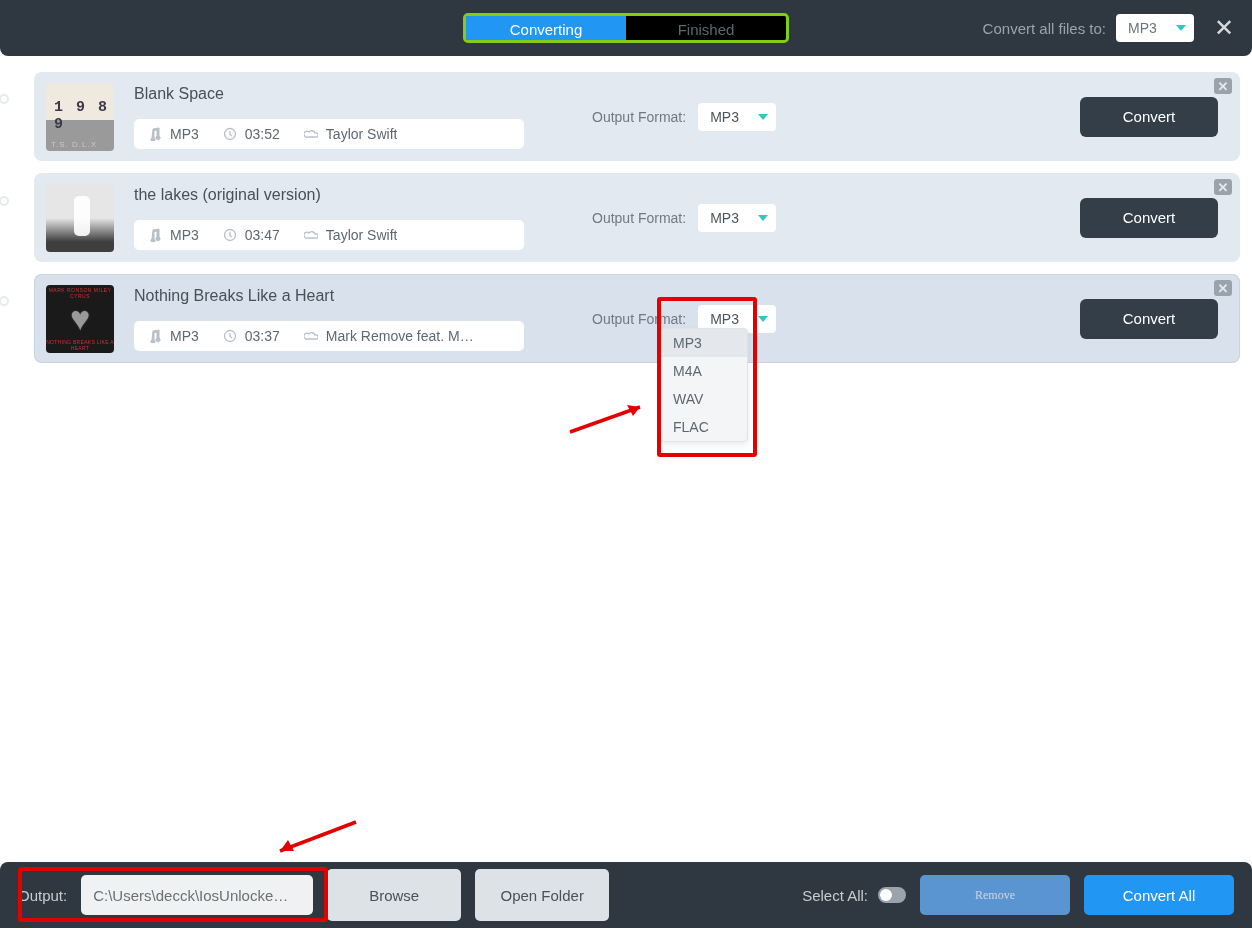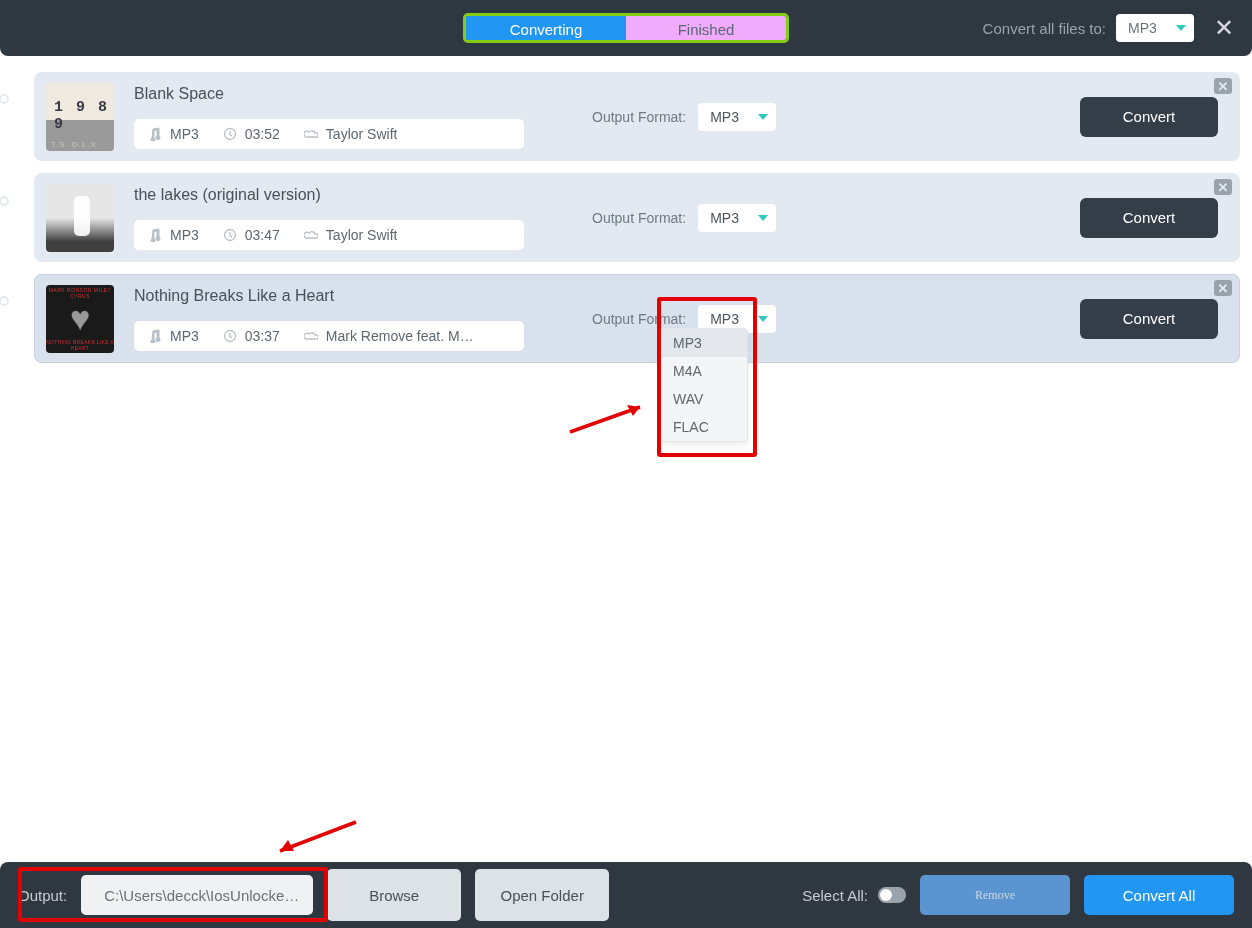--- a/index.html
+++ b/index.html
@@ -26,21 +26,21 @@
       overflow: hidden;
       height: 30px;
     }
     .tab {
       width: 160px;
       text-align: center;
       line-height: 28px;
       font-size: 15px;
       cursor: pointer;
       color: #5a6873;
-      background: #f0abfc;
+      background: #000000;
     }
     .tab.active { background: #2196f3; color: #fff; }
     .convert-all-right {
       position: absolute;
       right: 58px;
       display: flex;
       align-items: center;
       gap: 10px;
     }
     .convert-all-label { color: #9aa3ab; font-size: 15px; }
@@ -246,21 +246,21 @@
       align-items:center;
       padding:0 18px;
       gap:14px;
     }
     .out-label{color:#c8ccd0;font-size:15px;}
     .out-path{
       background:#f0f1f2;
       border-radius:5px;
       height:40px;
       width:232px;
-      padding:0 23px;
+      padding:0 12px;
       color:#697078;
       font-size:15px;
       display:flex;
       align-items:center;
       white-space:nowrap;
       overflow:hidden;
     }
     .btn-grey{
       background:#dde2e6;
       color:#495058;

